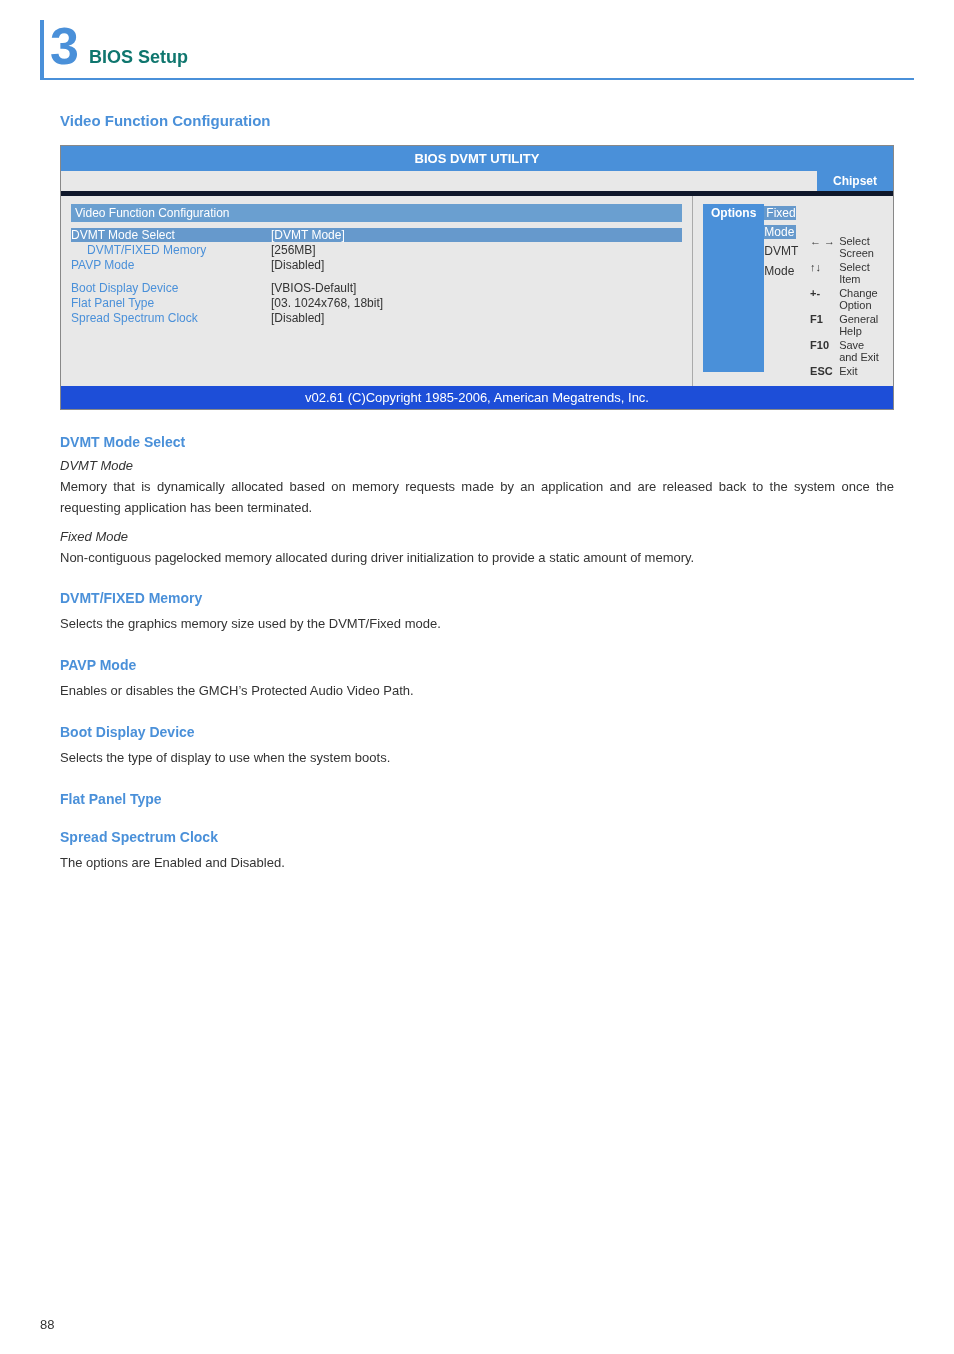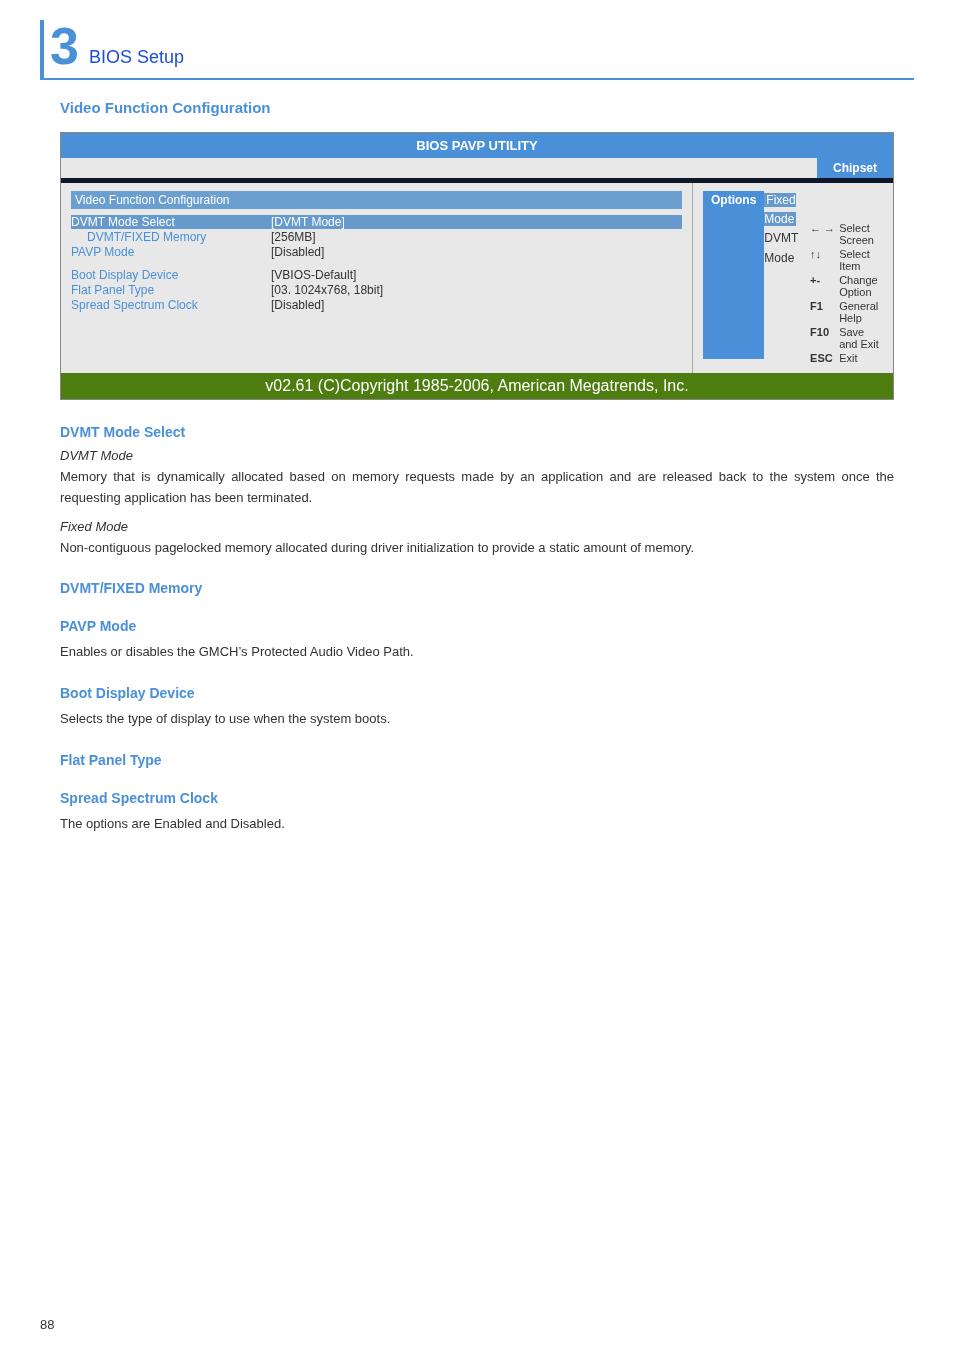--- a/index.html
+++ b/index.html
@@ -25,29 +25,29 @@
     .chapter-num {
       font-size: 52px;
       font-weight: bold;
       color: #4a90d9;
       line-height: 1;
       margin-right: 10px;
       padding-left: 6px;
     }
     .bios-setup-title {
       font-size: 18px;
-      font-weight: normal;
-      color: #1d4ed8;
+      font-weight: bold;
+      color: #0f766e;
       align-self: flex-end;
       padding-bottom: 4px;
       text-align: center;
     }
 
     .content-area {
-      padding: 19px 60px 40px 60px;
+      padding: 32px 60px 40px 60px;
     }
 
     
     .section-title {
       font-size: 15px;
       font-weight: bold;
       color: #4a90d9;
       margin-bottom: 16px;
     }
 
@@ -163,24 +163,24 @@
       color: #333;
     }
     .bios-config-value.highlighted-val {
       color: #fff;
     }
     .bios-spacer {
       height: 8px;
     }
 
     .bios-footer {
-      background: #4d7c0f;
+      background: #1d4ed8;
       color: #fff;
       text-align: center;
-      font-size: 16px;
+      font-size: 13px;
       padding: 4px;
     }
 
     
     .subsection-title {
       font-size: 14px;
       font-weight: bold;
       color: #4a90d9;
       margin-top: 22px;
       margin-bottom: 8px;
@@ -213,21 +213,21 @@
 <div class="header-bar">
   <div class="chapter-num">3</div>
   <div class="bios-setup-title">BIOS Setup</div>
 </div>
 
 <div class="content-area">
 
   <div class="section-title">Video Function Configuration</div>
 
   <div class="bios-box">
-    <div class="bios-box-title-row">BIOS PAVP UTILITY</div>
+    <div class="bios-box-title-row">BIOS DVMT UTILITY</div>
     <div class="bios-box-inner">
 
       <div class="bios-chipset-row">
         <div class="bios-chipset-label">Chipset</div>
       </div>
 
       <div class="bios-main">
 
         <div class="bios-left">
           <div class="bios-config-header">Video Function Configuration</div>
@@ -310,20 +310,21 @@
     <div class="bios-footer">v02.61 (C)Copyright 1985-2006, American Megatrends, Inc.</div>
   </div>
 
   <div class="subsection-title">DVMT Mode Select</div>
   <div class="subsection-italic">DVMT Mode</div>
   <div class="subsection-body">Memory that is dynamically allocated based on memory requests made by an application and are released back to the system once the requesting application has been terminated.</div>
   <div class="subsection-italic">Fixed Mode</div>
   <div class="subsection-body">Non-contiguous pagelocked memory allocated during driver initialization to provide a static amount of memory.</div>
 
   <div class="subsection-title">DVMT/FIXED Memory</div>
+  <div class="subsection-body">Selects the graphics memory size used by the DVMT/Fixed mode.</div>
 
   <div class="subsection-title">PAVP Mode</div>
   <div class="subsection-body">Enables or disables the GMCH’s Protected Audio Video Path.</div>
 
   <div class="subsection-title">Boot Display Device</div>
   <div class="subsection-body">Selects the type of display to use when the system boots.</div>
 
   <div class="subsection-title">Flat Panel Type</div>
 
   <div class="subsection-title">Spread Spectrum Clock</div>

